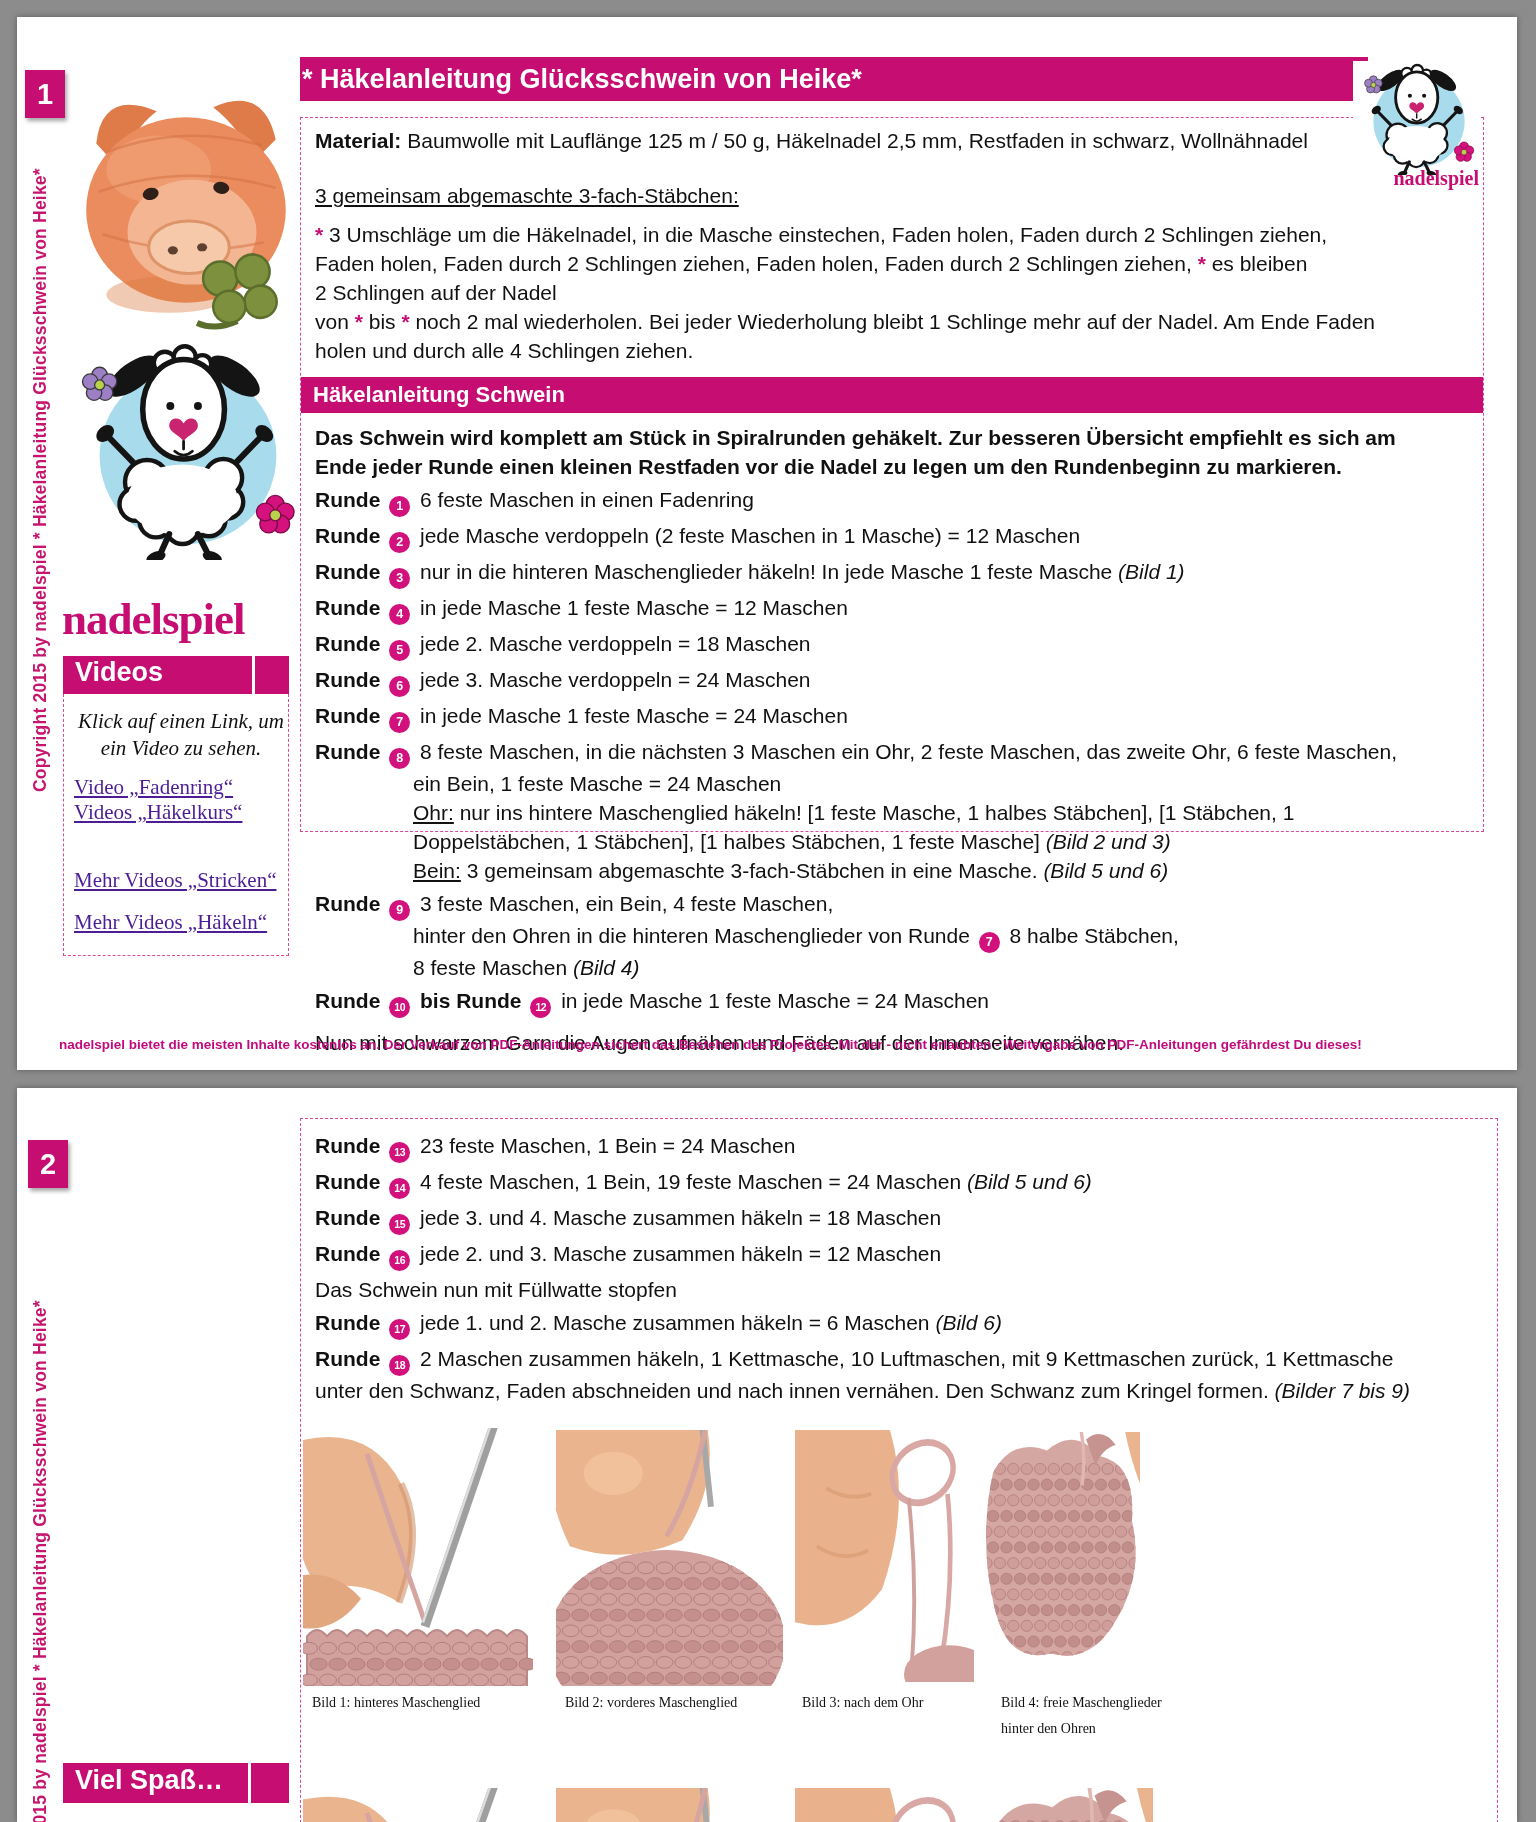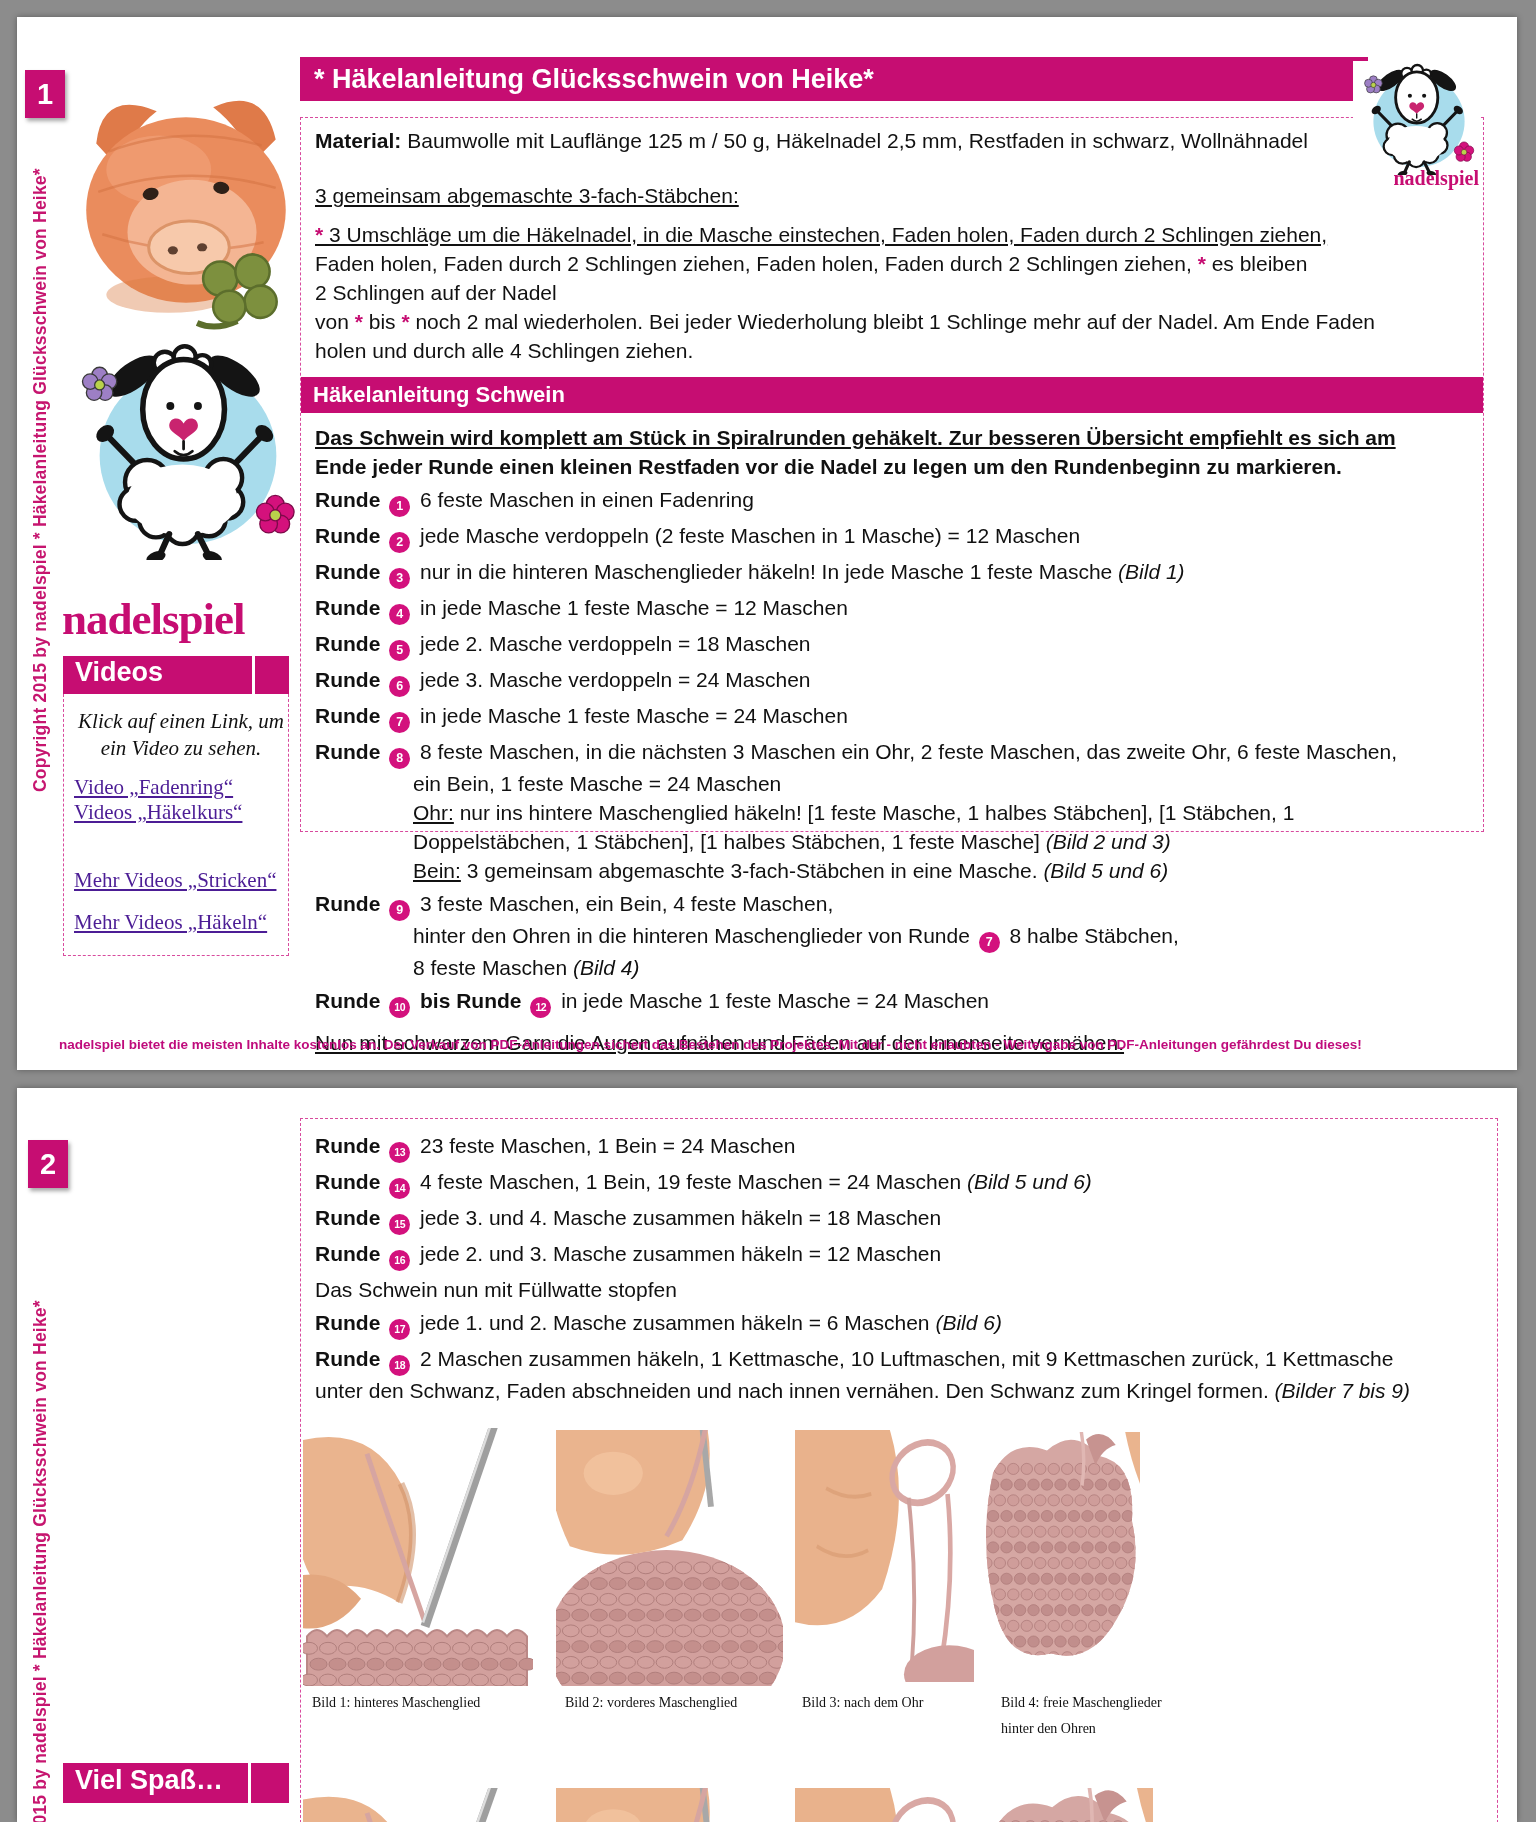--- a/index.html
+++ b/index.html
@@ -7,27 +7,27 @@
          font-family:"Liberation Sans",sans-serif;color:#111;}
   .page{position:absolute;left:17px;width:1500px;background:#fff;overflow:hidden;box-shadow:0 0 6px rgba(0,0,0,.35);}
   #page1{top:17px;height:1053px;}
   #page2{top:1088px;height:734px;}
   .abs{position:absolute;}
   .badge-page{position:absolute;width:40px;height:48px;background:#c60d72;color:#fff;font-weight:bold;
     font-size:29px;display:flex;align-items:center;justify-content:center;box-shadow:2px 3px 4px rgba(0,0,0,.35);}
   .vcopy{position:absolute;transform:rotate(-90deg);transform-origin:0 0;white-space:nowrap;
     color:#c6156f;font-weight:bold;font-size:17.5px;letter-spacing:.2px;}
   .title-bar{position:absolute;background:#c60d72;color:#fff;font-weight:bold;font-size:27px;
-    display:flex;align-items:center;padding-left:14px;box-sizing:border-box;}
+    display:flex;align-items:center;padding-left:2px;box-sizing:border-box;}
   .content-box{position:absolute;border:1px dashed #d84a9e;box-sizing:border-box;padding:8px 14px;
     font-size:21px;line-height:29px;}
   .tline{line-height:29px;min-height:29px;white-space:nowrap;}
   .sg-b{font-weight:bold;} .sg-i{font-style:italic;} .sg-u{text-decoration:underline;} .sg-m{color:#c60d72;}
   .ind{padding-left:98px;}
-  .rnd{margin-top:4px;} .gap1{margin-top:26px;} .gap2{margin-top:10px;text-decoration:underline;}
+  .rnd{margin-top:4px;} .gap1{margin-top:26px;} .gap2{margin-top:10px;}
   .section-bar{background:#c60d72;color:#fff;font-weight:bold;font-size:22px;margin:12px -14px 6px;
     padding:3px 0 4px 12px;}
   .badge{display:inline-flex;align-items:center;justify-content:center;width:21px;height:21px;border-radius:50%;
     background:#d3117d;color:#fff;font-size:12.5px;font-weight:bold;vertical-align:-3px;margin:0 4px 0 3px;}
   .badge.b2{font-size:10.5px;letter-spacing:-.5px;}
   .logo-word{color:#c60d72;font-weight:bold;font-family:"Liberation Serif",serif;letter-spacing:-1px;}
   .videos-bar{position:absolute;background:#c60d72;color:#fff;font-weight:bold;font-size:27px;
     padding:1px 0 3px 12px;box-sizing:border-box;}
   .bar-div{position:absolute;top:0;height:100%;width:3px;background:#fff;}
   .videos-box{position:absolute;border:1px dashed #d84a9e;border-top:none;box-sizing:border-box;padding:14px 0 0 10px;text-align:center;}

